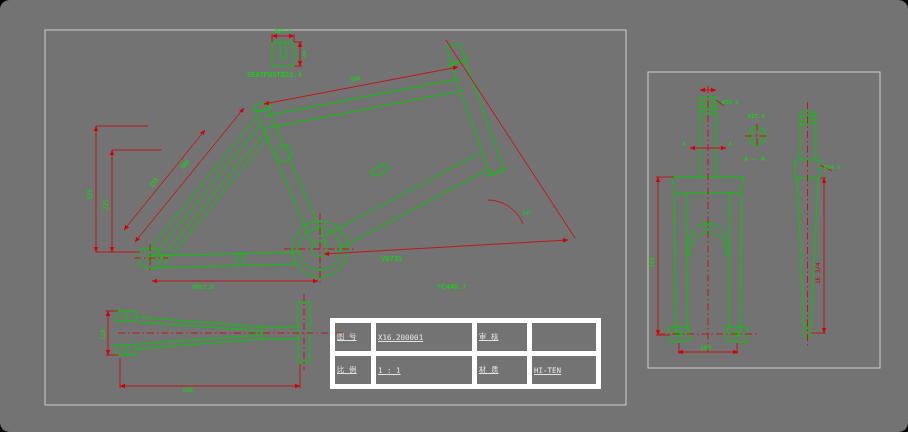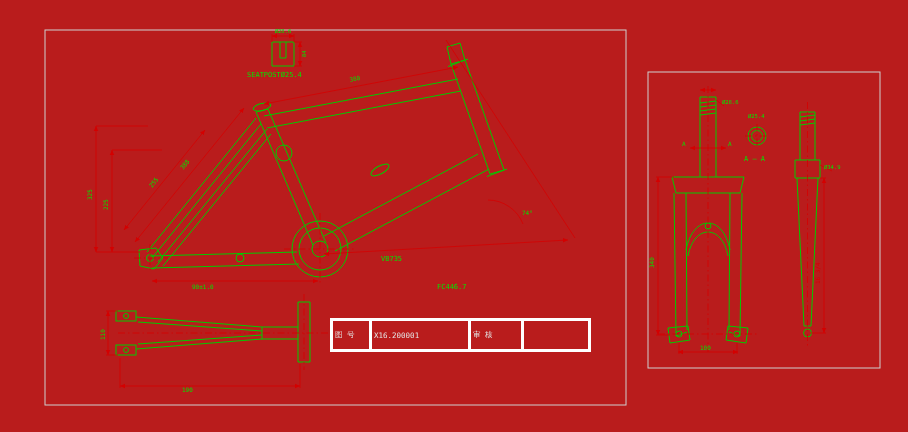--- a/index.html
+++ b/index.html
@@ -1,21 +1,21 @@
 <!DOCTYPE html>
 <html><head>
 <meta charset="utf-8">
 <style>
   html,body{margin:0;padding:0;background:#000;}
-  #stage{position:relative;width:908px;height:432px;background:#b91c1c;overflow:hidden;
-         font-family:"DejaVu Sans Mono", monospace;}
+  #stage{position:relative;width:908px;height:432px;background:#737373;overflow:hidden;
+         font-family:"DejaVu Sans Mono", monospace;border-radius:9px;}
   svg{position:absolute;left:0;top:0;}
   table.tb{position:absolute;left:330px;top:318px;border-collapse:collapse;table-layout:fixed;}
-  table.tb td{border:3px solid #ffffff;height:12px;color:#e4e4e4;
-              font:7.5px "DejaVu Sans Mono", monospace;padding:8px 2px;white-space:nowrap;overflow:hidden;}
+  table.tb td{border:5px solid #ffffff;height:12px;color:#e4e4e4;
+              font:7.5px "DejaVu Sans Mono", monospace;padding:8px 2px;white-space:nowrap;overflow:hidden;text-decoration:underline;}
   td.c0{width:32px;} td.c1{width:92px;margin-top:20px;} td.c2{width:46px;} td.c3{width:60px;}
 </style>
 </head>
 <body>
 
 <div id="stage">
   <svg width="908" height="432" viewBox="0 0 908 432">
     <defs>
       <marker id="arr" viewBox="0 0 10 10" refX="9" refY="5" markerWidth="7" markerHeight="7" orient="auto-start-reverse">
         <path d="M0,1 L9,5 L0,9 z" fill="#d40000"></path>
@@ -229,15 +229,21 @@
   </svg>
 
   <table class="tb">
     <tbody>
         <tr>
       <td class="c0">图 号</td>
       <td class="c1">X16.200001</td>
       <td class="c2">审 核</td>
       <td class="c3"></td>
     </tr>
+    <tr>
+      <td class="c0">比 例</td>
+      <td class="c1">1 : 1</td>
+      <td class="c2">材 质</td>
+      <td class="c3">HI-TEN</td>
+    </tr>
   </tbody>
     </table>
 </div>
 
 </body></html>

